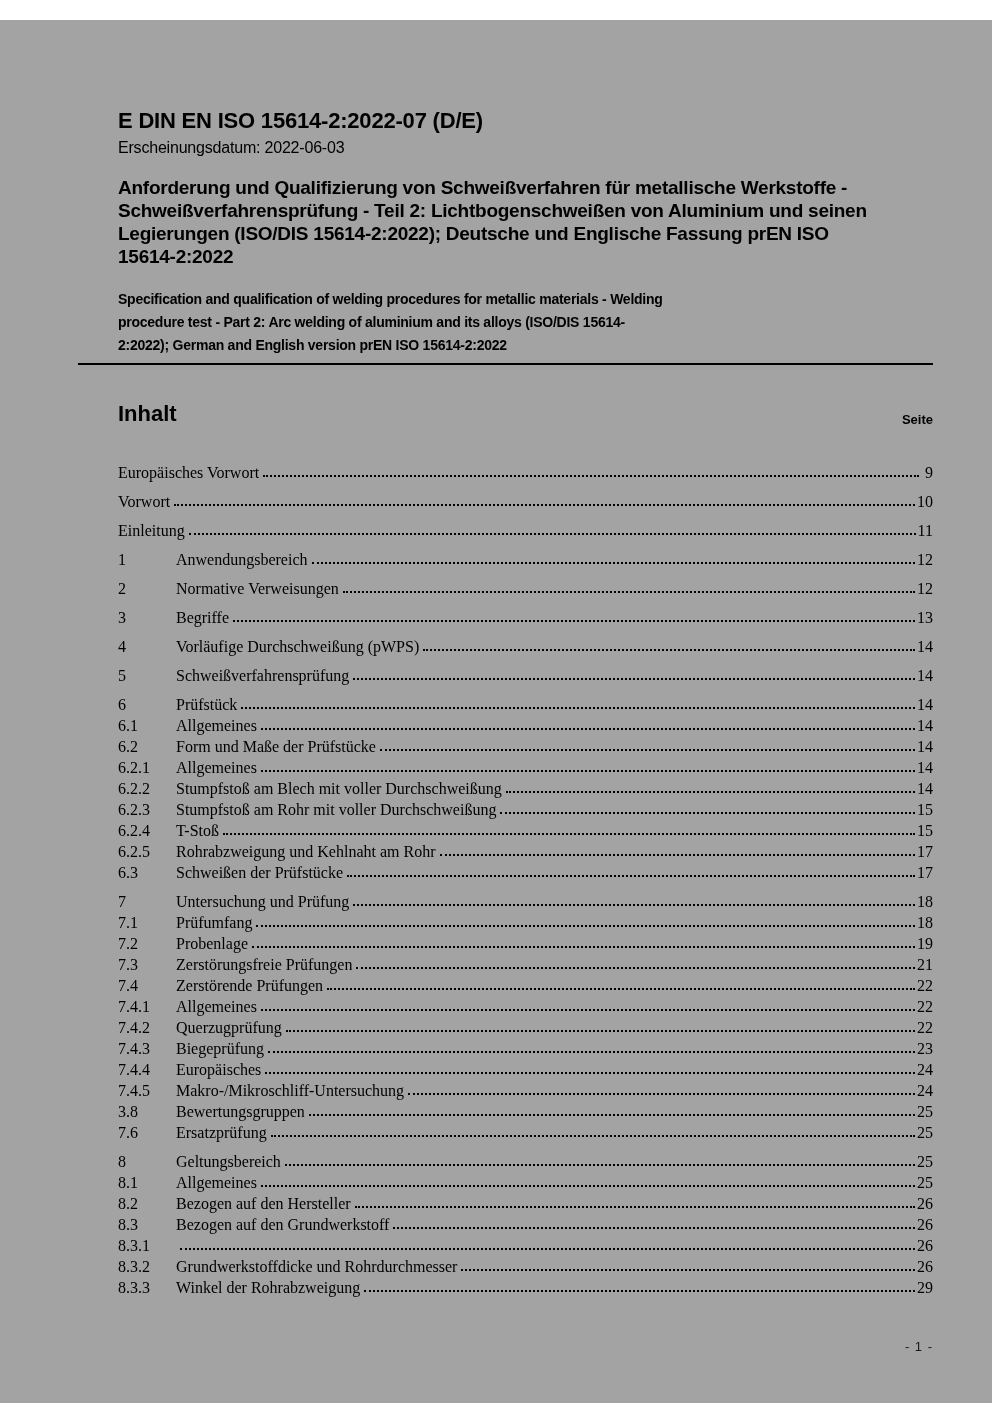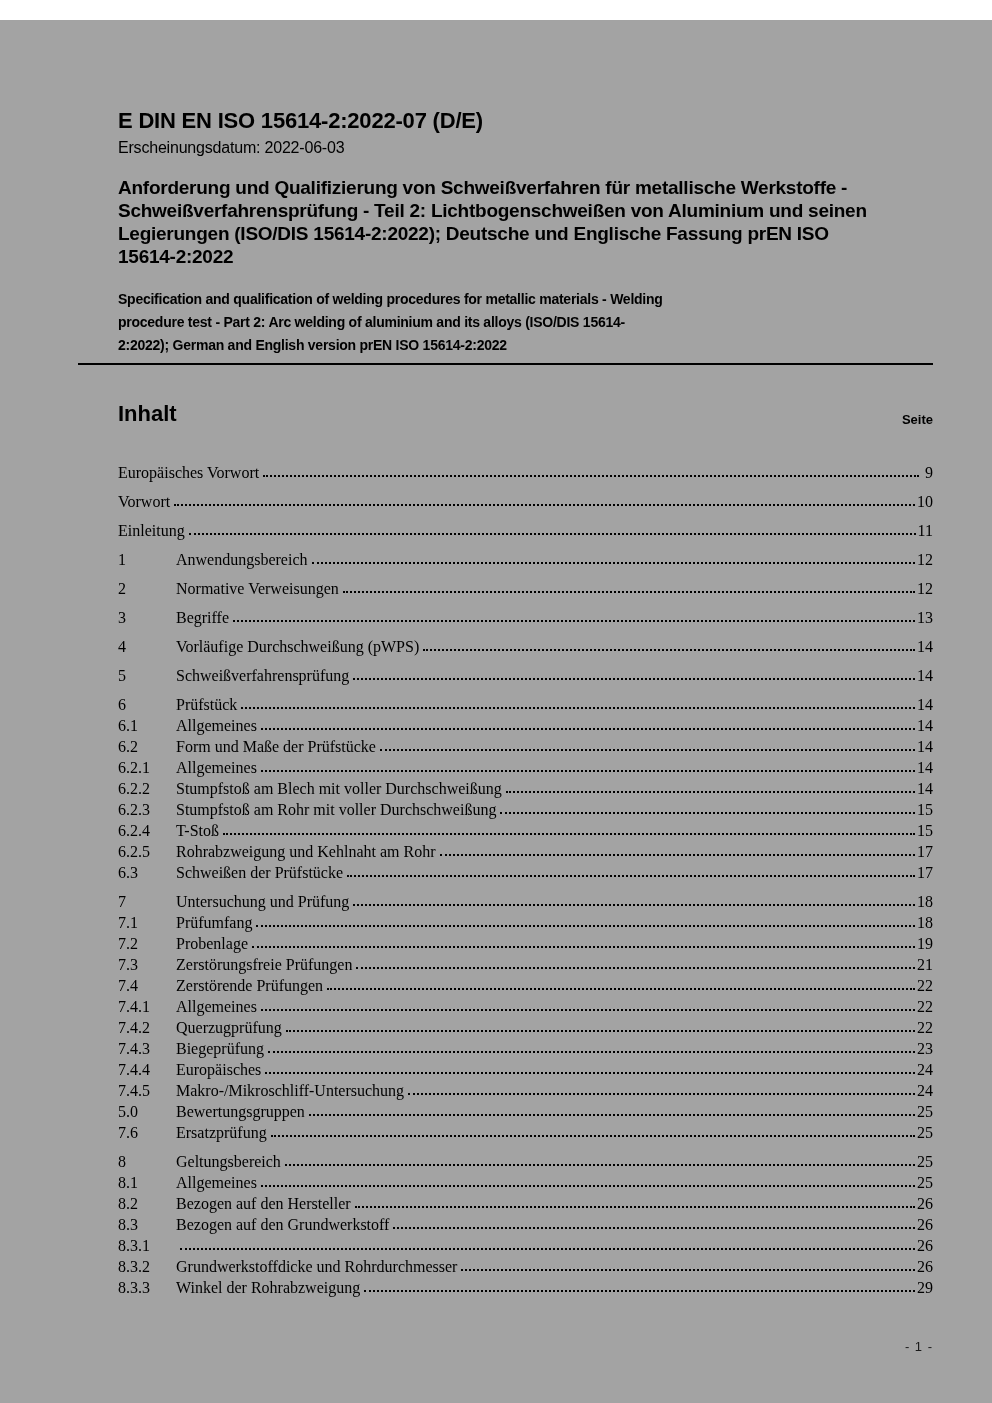--- a/index.html
+++ b/index.html
@@ -280,21 +280,21 @@
         <span class="toc-dots"></span>
         <span class="toc-page">24</span>
       </div>
       <div class="toc-row">
         <span class="toc-num">7.4.5</span>
         <span class="toc-label">Makro-/Mikroschliff-Untersuchung</span>
         <span class="toc-dots"></span>
         <span class="toc-page">24</span>
       </div>
       <div class="toc-row">
-        <span class="toc-num">5.0</span>
+        <span class="toc-num">3.8</span>
         <span class="toc-label">Bewertungsgruppen</span>
         <span class="toc-dots"></span>
         <span class="toc-page">25</span>
       </div>
       <div class="toc-row">
         <span class="toc-num">7.6</span>
         <span class="toc-label">Ersatzprüfung</span>
         <span class="toc-dots"></span>
         <span class="toc-page">25</span>
       </div>

